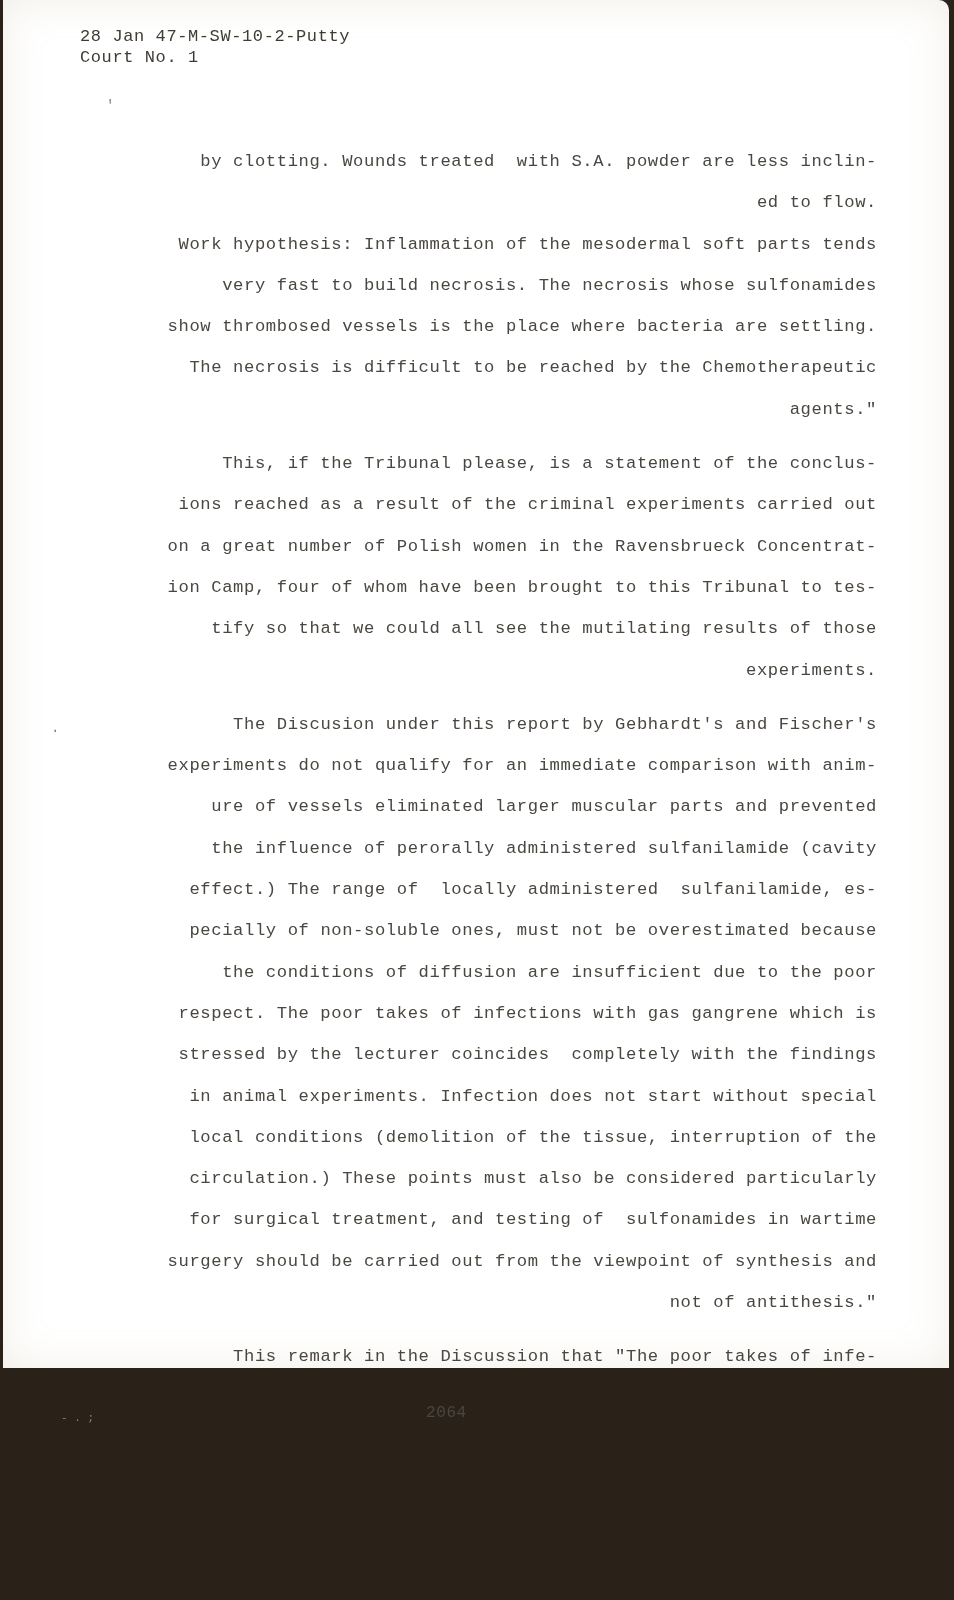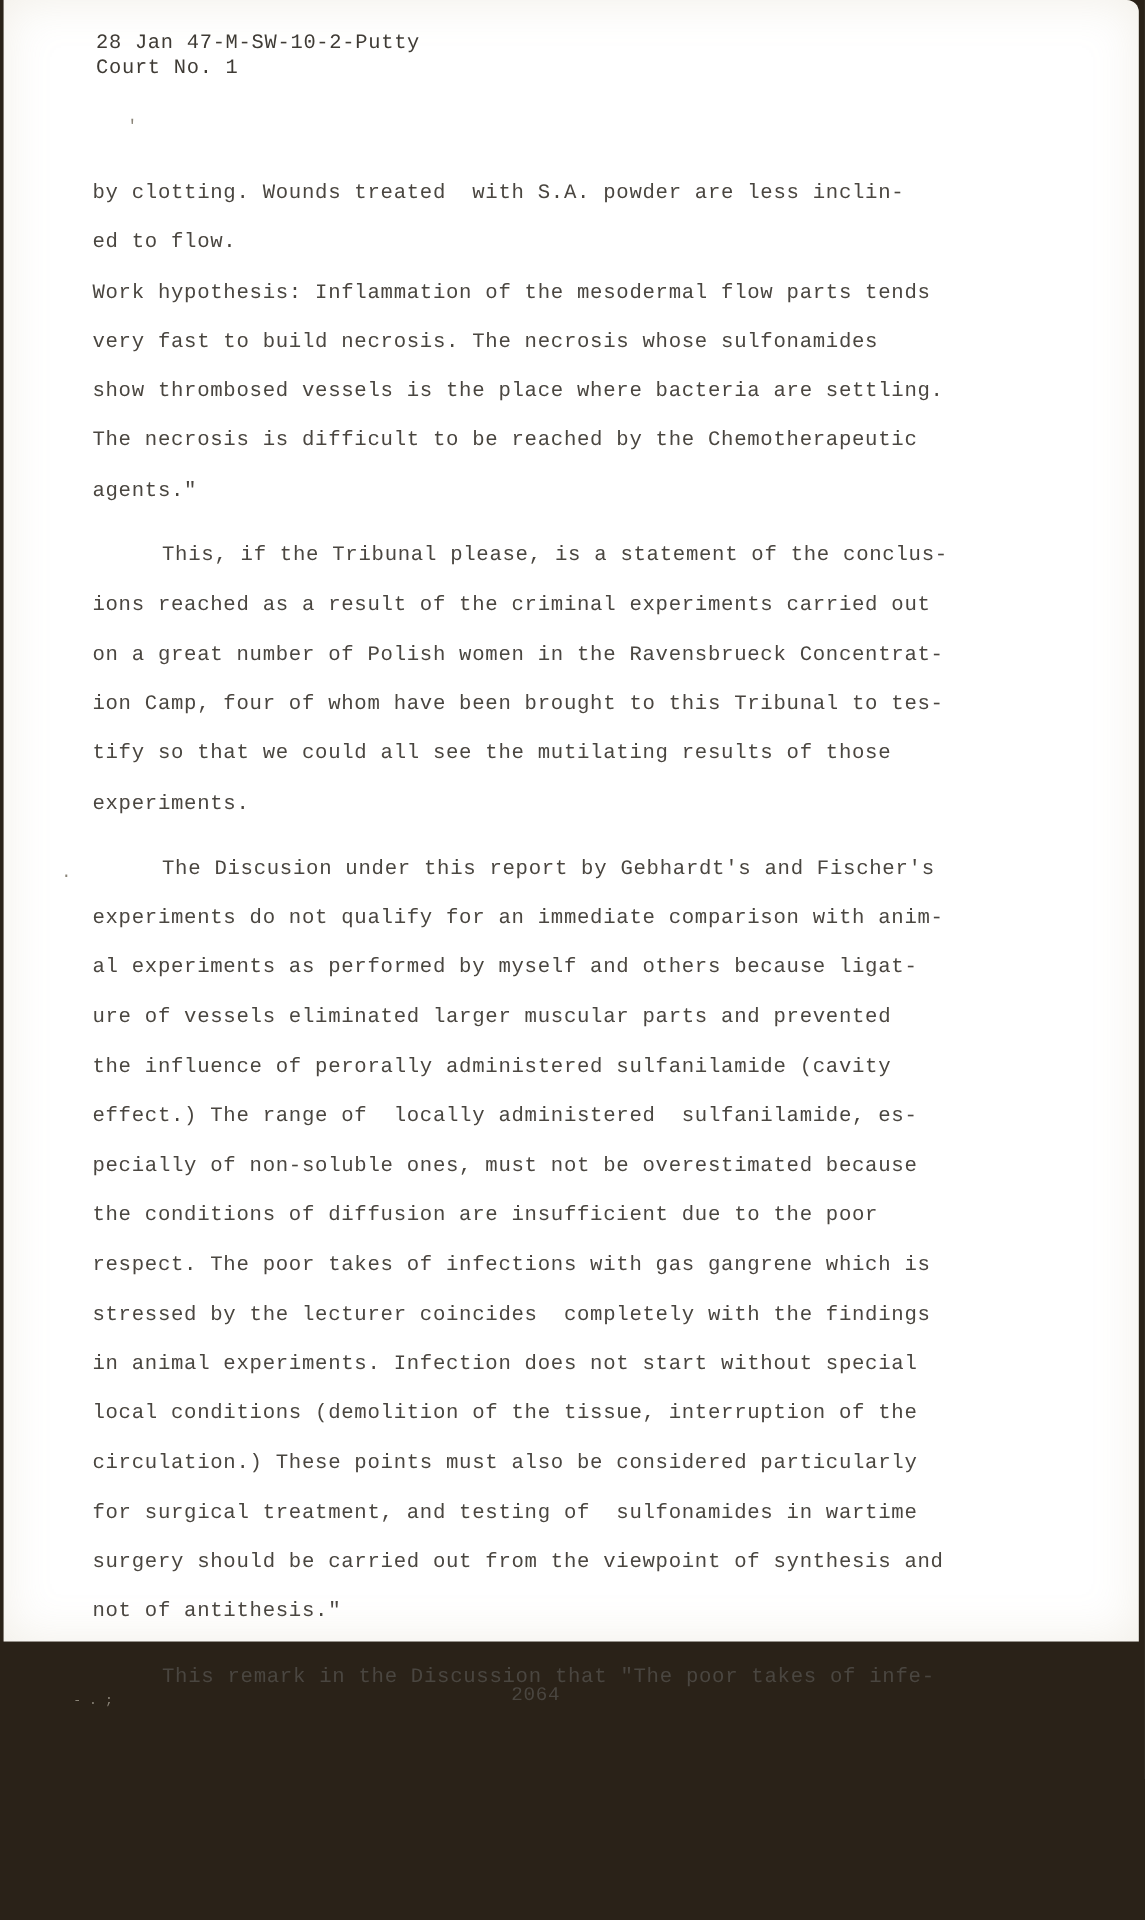--- a/index.html
+++ b/index.html
@@ -41,20 +41,21 @@
     position: absolute;
     left: 74px;
     top: 147px;
     width: 800px;
     font-size: 17.2px;
   }
   .line {
     height: 41.3px;
     line-height: 30px;
     white-space: pre;
+    text-align: right;
   }
   .line.indent { padding-left: 58px; margin-top: 13px; }
   .page-number {
     position: absolute;
     left: 423px;
     top: 1404px;
     font-size: 16px;
     color: #4a4640;
   }
   .mark {
@@ -73,34 +74,33 @@
     <div>Court No. 1</div>
   </div>
 
   <span class="mark" style="left:103px; top:98px;">'</span>
   <span class="mark" style="left:48px; top:720px;">.</span>
   <span class="mark" style="left:58px; top:1412px; font-size:11px;">- . ;</span>
 
   <div class="body-text mono" id="body-text">
       <div class="line">by clotting. Wounds treated  with S.A. powder are less inclin-</div>
       <div class="line">ed to flow.</div>
-      <div class="line">Work hypothesis: Inflammation of the mesodermal flow parts tends</div>
+      <div class="line">Work hypothesis: Inflammation of the mesodermal soft parts tends</div>
       <div class="line">very fast to build necrosis. The necrosis whose sulfonamides</div>
       <div class="line">show thrombosed vessels is the place where bacteria are settling.</div>
       <div class="line">The necrosis is difficult to be reached by the Chemotherapeutic</div>
       <div class="line">agents."</div>
       <div class="line indent">This, if the Tribunal please, is a statement of the conclus-</div>
       <div class="line">ions reached as a result of the criminal experiments carried out</div>
       <div class="line">on a great number of Polish women in the Ravensbrueck Concentrat-</div>
       <div class="line">ion Camp, four of whom have been brought to this Tribunal to tes-</div>
       <div class="line">tify so that we could all see the mutilating results of those</div>
       <div class="line">experiments.</div>
       <div class="line indent">The Discusion under this report by Gebhardt's and Fischer's</div>
       <div class="line">experiments do not qualify for an immediate comparison with anim-</div>
-      <div class="line">al experiments as performed by myself and others because ligat-</div>
       <div class="line">ure of vessels eliminated larger muscular parts and prevented</div>
       <div class="line">the influence of perorally administered sulfanilamide (cavity</div>
       <div class="line">effect.) The range of  locally administered  sulfanilamide, es-</div>
       <div class="line">pecially of non-soluble ones, must not be overestimated because</div>
       <div class="line">the conditions of diffusion are insufficient due to the poor</div>
       <div class="line">respect. The poor takes of infections with gas gangrene which is</div>
       <div class="line">stressed by the lecturer coincides  completely with the findings</div>
       <div class="line">in animal experiments. Infection does not start without special</div>
       <div class="line">local conditions (demolition of the tissue, interruption of the</div>
       <div class="line">circulation.) These points must also be considered particularly</div>

